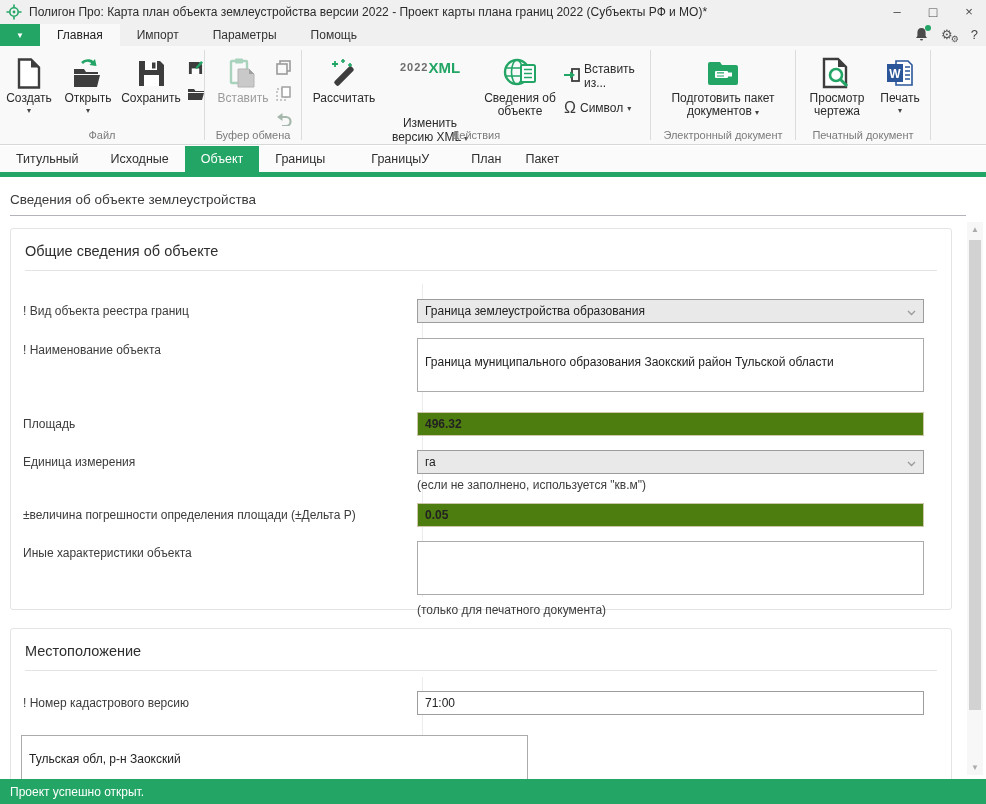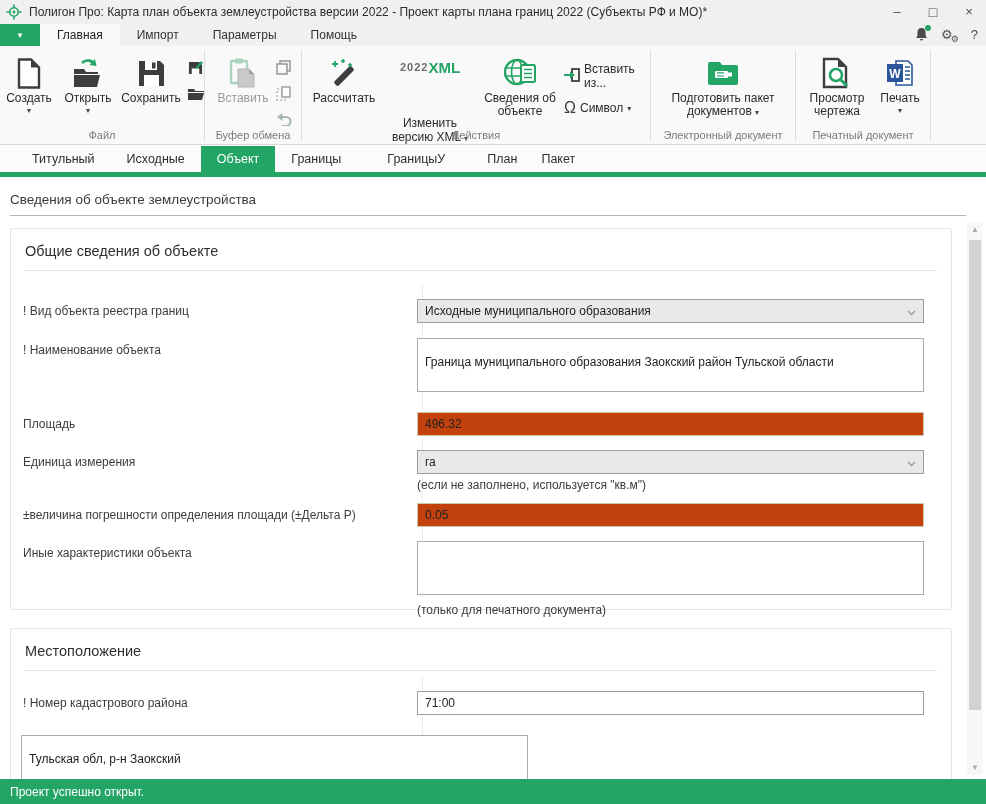--- a/index.html
+++ b/index.html
@@ -40,21 +40,21 @@
   .caret-inline { font-size:8px; color:#444; }
   .minicol { display:flex; flex-direction:column; justify-content:flex-start; gap:7px; padding-top:8px; margin-left:4px; }
   .smallcol { display:flex; flex-direction:column; gap:10px; padding-top:10px; }
   .sbtn { display:flex; align-items:center; gap:4px; font-size:12px; color:#2b2b2b; }
   .xmlicon { text-align:center; line-height:1; }
   .xmlicon .y2022 { font-size:11px; letter-spacing:1px; color:#6d6d6d; font-weight:bold; display:block; }
   .xmlicon .xml { font-size:15px; font-weight:bold; color:#22a565; display:block; }
   .omega { font-size:16px; color:#3d3d3d; line-height:1; }
 
   
-  .doctabs { position:absolute; top:146px; left:0; right:0; height:42px; background:#fbfbfb; display:flex; align-items:stretch; padding-left:16px; }
+  .doctabs { position:absolute; top:146px; left:0; right:0; height:42px; background:#fbfbfb; display:flex; align-items:stretch; padding-left:0; }
   .dtab { padding:6px 16px 4px; font-size:12.5px; color:#2f2f2f; white-space:nowrap; }
   .dtab.active { background:#22a565; color:#fff; }
   .dtab.narrow { padding:6px 12px 4px; }
   .greenline { position:absolute; top:172px; left:0; right:0; height:5px; background:#22a565; }
 
   
   .content { position:absolute; top:177px; left:0; right:0; bottom:25px; background:#fff; overflow:hidden; }
   .page-title { position:absolute; top:15px; left:10px; font-size:13.5px; color:#3a3a3a; }
   .page-hr { position:absolute; top:38px; left:10px; width:956px; border-top:1px solid #b3b3bc; }
   .card { position:absolute; left:10px; width:942px; background:#fff; border:1px solid #e4e4e4; border-radius:3px; }
@@ -69,21 +69,21 @@
   .card1 .form { margin-top:20px; }
   .card2 .form { margin-top:20px; }
   .frow { display:flex; align-items:flex-start; }
   .flabel { width:396px; padding:5px 20px 0 12px; font-size:12px; color:#3c3c3c; flex-shrink:0; line-height:1.25; }
   .fctrl { width:507px; margin-left:10px; }
   .fnote { font-size:12px; color:#3c3c3c; margin-top:4px; }
   .fselect { position:relative; height:24px; background:#e9e9e9; border:1px solid #9d9d9d; display:flex; align-items:center; padding:0 22px 0 7px; font-size:12px; color:#222; }
   .fselect svg { position:absolute; right:7px; top:10px; }
   input.fin, textarea.ftx { width:100%; font-family:"Liberation Sans", sans-serif; font-size:12px; color:#222; outline:none; }
   input.fin { height:24px; border:1px solid #9d9d9d; padding:0 7px; background:#fff; }
-  input.fin.yellow { background:#c2410c; border:1px solid #cbc7a8; }
+  input.fin.yellow { background:#4d7c0f; border:1px solid #cbc7a8;font-weight:bold; }
   textarea.ftx { height:54px; border:1px solid #ababab; padding:16px 7px; resize:none; background:#fff; }
   .mb15 { margin-bottom:15px;margin-top:28px; } .mb16 { margin-bottom:16px; } .mb14 { margin-bottom:14px; }
   .mb11 { margin-bottom:11px; } .mb20 { margin-bottom:20px; }
 
   
   .vscroll { position:absolute; top:45px; left:967px; width:16px; height:553px; background:#f7f7f7; }
   .vs-arrow { height:15px; text-align:center; font-size:8px; color:#ababab; line-height:15px; }
   .vs-arrow.down { position:absolute; bottom:0; left:0; right:0; }
   .vs-thumb { position:absolute; top:18px; left:2px; width:12px; height:470px; background:#d2d2d2; }
 
@@ -342,21 +342,21 @@
     <div class="card card1">
       <div class="card-title">Общие сведения об объекте</div>
       <div class="card-hr"></div>
       <div class="vdivider"></div>
       <div class="form">
 
         <div class="frow mb15">
           <div class="flabel">! Вид объекта реестра границ</div>
           <div class="fctrl">
             <div class="fselect">
-              <span>Исходные муниципального образования</span>
+              <span>Граница землеустройства образования</span>
               <svg width="9" height="6" viewBox="0 0 9 6">
                   <path d="M1 1 L4.5 4.5 L8 1" fill="none" stroke="#9a9a9a" stroke-width="1.3"></path>
                 </svg>
             </div>
           </div>
         </div>
 
         <div class="frow mb16">
           <div class="flabel">! Наименование объекта</div>
           <div class="fctrl">
@@ -402,21 +402,21 @@
       </div>
     </div>
 
     <div class="card card2">
       <div class="card-title">Местоположение</div>
       <div class="card-hr"></div>
       <div class="vdivider"></div>
       <div class="form">
 
         <div class="frow mb20">
-          <div class="flabel">! Номер кадастрового района</div>
+          <div class="flabel">! Номер кадастрового версию</div>
           <div class="fctrl">
             <input class="fin" value="71:00" style="">
           </div>
         </div>
 
         <div class="frow">
           <div class="fctrl">
             <textarea class="ftx" spellcheck="false" style="">Тульская обл, р-н Заокский</textarea>
           </div>
         </div>

